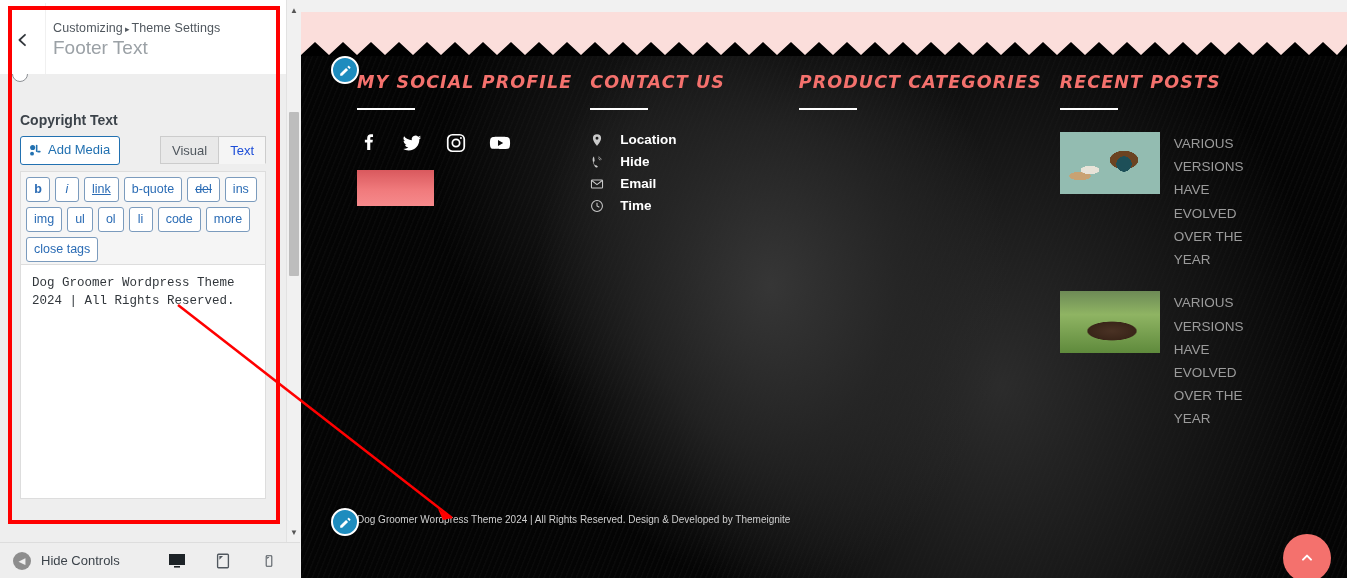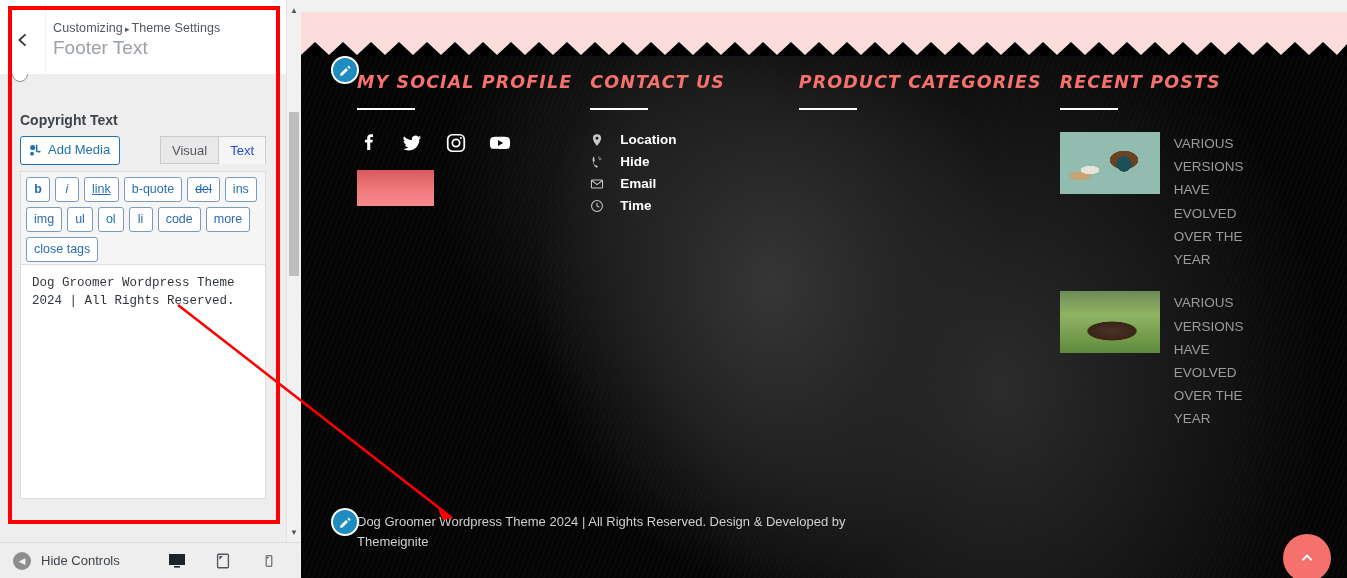--- a/index.html
+++ b/index.html
@@ -220,21 +220,21 @@
       radial-gradient(ellipse 34px 13px at 52px 40px, #4a3224 0%, #3a2519 70%, rgba(0,0,0,0) 75%),
       linear-gradient(180deg, #6d8a56 0%, #8fb463 38%, #5f8a3c 100%);
   }
   .post-title {
     color: #9b9b9b; font-size: 13.5px; line-height: 1.72;
     max-width: 80px; cursor: pointer;
   }
 
   .copyright-row {
     position: absolute; left: 56px; right: 90px; top: 500px;
-    color: #cfcfcf; font-size: 13px; line-height: 1.55;
+    color: #cfcfcf; font-size: 10px; line-height: 1.55;
     max-width: 530px;
   }
 
   .edit-pin {
     position: absolute; width: 28px; height: 28px; border-radius: 50%;
     background: #1e8cbe; border: 2px solid #fff;
     display: flex; align-items: center; justify-content: center;
     cursor: pointer; z-index: 8;
     box-shadow: 0 1px 3px rgba(0,0,0,.5);
   }

